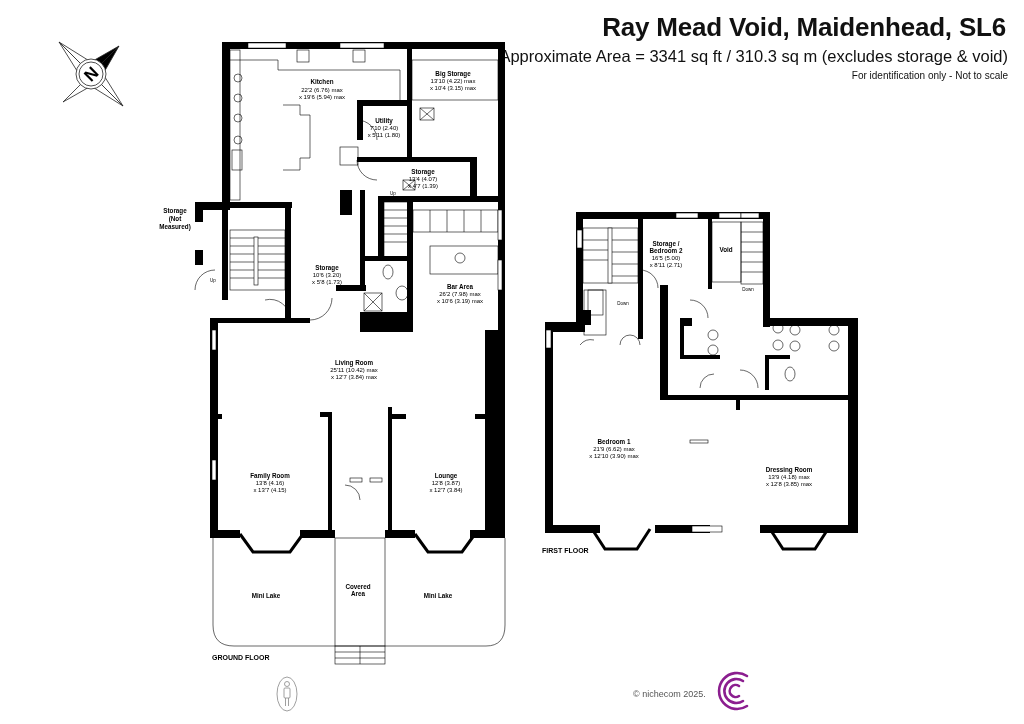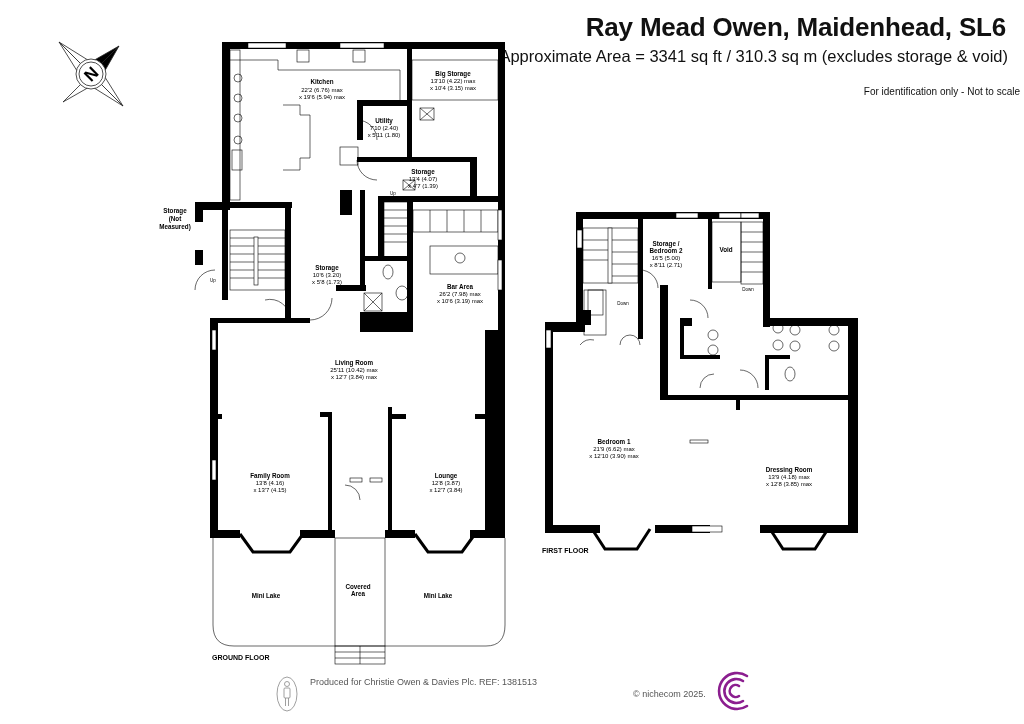--- a/index.html
+++ b/index.html
@@ -1,34 +1,34 @@
 <!DOCTYPE html>
 <html><head>
   <meta charset="utf-8">
   <style>
     html, body { margin: 0; padding: 0; background: #ffffff; }
     body { width: 1024px; height: 724px; position: relative; overflow: hidden; font-family: "Liberation Sans", sans-serif; color: #111; }
     .title { position: absolute; right: 18px; top: 12px; font-size: 26px; font-weight: bold; letter-spacing: -0.2px; }
     .area { position: absolute; right: 16px; top: 47px; font-size: 16.5px; }
-    .disclaimer { position: absolute; right: 4px; top: 70px; font-size: 10px; margin-top: 16px; }
+    .disclaimer { position: absolute; right: 16px; top: 70px; font-size: 10px; }
     svg.plan { position: absolute; left: 0; top: 0; }
     .room-label { font-family: "Liberation Sans", sans-serif; font-size: 6.3px; font-weight: bold; text-anchor: middle; }
     .room-dim { font-family: "Liberation Sans", sans-serif; font-size: 6px; text-anchor: middle; }
     .floor-label { font-family: "Liberation Sans", sans-serif; font-size: 7px; font-weight: bold; }
     .small-label { font-family: "Liberation Sans", sans-serif; font-size: 4.5px; text-anchor: middle; }
     .footer { position: absolute; left: 310px; top: 676px; font-size: 9px; line-height: 12.5px; color: #555; }
     .footer-icon { position: absolute; left: 276px; top: 676px; width: 22px; height: 36px; }
     .copyright { position: absolute; left: 633px; top: 689px; font-size: 9px; color: #555; }
     .logo { position: absolute; left: 715px; top: 668px; width: 40px; height: 46px; }
     .compass { position: absolute; left: 55px; top: 38px; width: 72px; height: 72px; }
   </style>
 </head>
 <body>
 
-<div class="title">Ray Mead Owen, Maidenhead, SL6</div>
+<div class="title">Ray Mead Void, Maidenhead, SL6</div>
 <div class="area">Approximate Area = 3341 sq ft / 310.3 sq m (excludes storage &amp; void)</div>
 <div class="disclaimer">For identification only - Not to scale</div>
 
 <svg class="compass" viewBox="0 0 72 72">
   <g stroke="#222" stroke-width="0.8" fill="#fff">
     <polygon points="4,4 30,30 24,36"></polygon>
     <polygon points="4,4 36,24 30,30"></polygon>
     <polygon points="68,68 42,42 48,36"></polygon>
     <polygon points="68,68 36,48 42,42"></polygon>
     <polygon points="8,64 30,42 36,48"></polygon>
@@ -331,21 +331,20 @@
 </svg>
 
 <svg class="footer-icon" viewBox="0 0 22 36">
   <ellipse cx="11" cy="18" rx="10" ry="17" fill="none" stroke="#888" stroke-width="0.8"></ellipse>
   <circle cx="11" cy="8" r="2.5" fill="none" stroke="#888" stroke-width="0.8"></circle>
   <rect x="8" y="12" width="6" height="10" rx="1" fill="none" stroke="#888" stroke-width="0.8"></rect>
   <line x1="9.5" y1="22" x2="9.5" y2="30" stroke="#888" stroke-width="0.8"></line>
   <line x1="12.5" y1="22" x2="12.5" y2="30" stroke="#888" stroke-width="0.8"></line>
 </svg>
 <div class="footer">
-  <div>Produced for Christie Owen &amp; Davies Plc.   REF: 1381513</div>
 </div>
 <div class="copyright">© nichecom 2025.</div>
 <svg class="logo" viewBox="0 0 40 46">
   <g fill="none" stroke="#8b1e8f" stroke-width="2.6" stroke-linecap="round">
     <path d="M32,8 A18,18 0 1 0 32,38"></path>
     <path d="M28,13 A12,12 0 1 0 28,33"></path>
     <path d="M24,18 A6,6 0 1 0 24,28"></path>
   </g>
 </svg>
 

